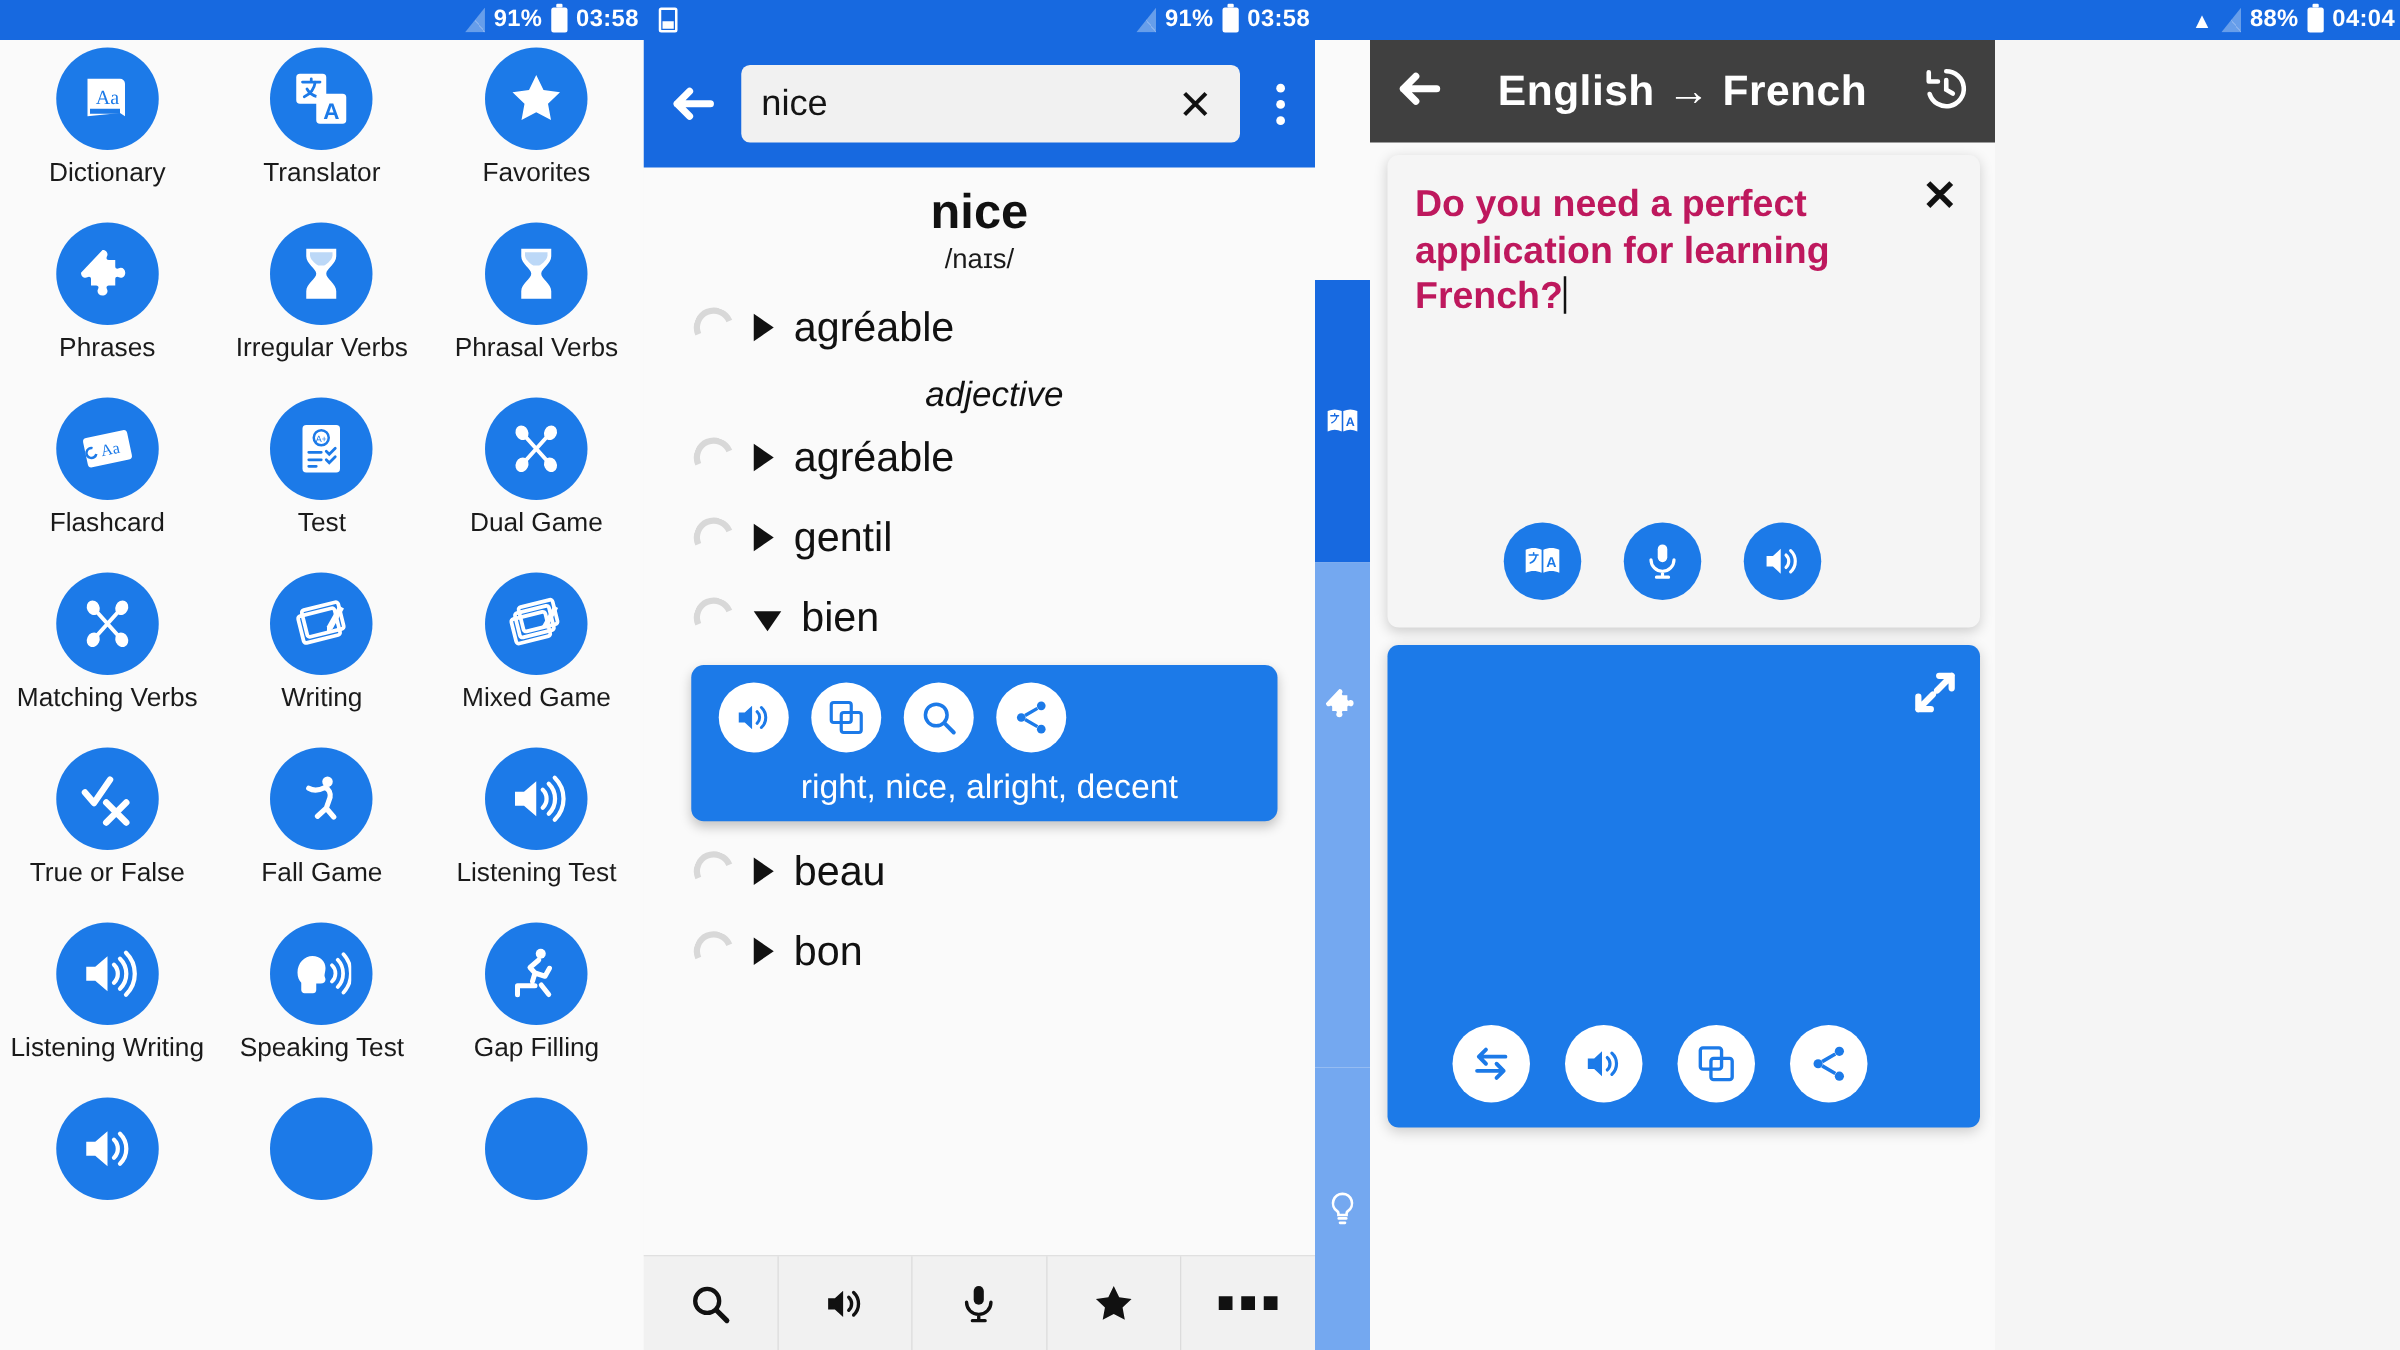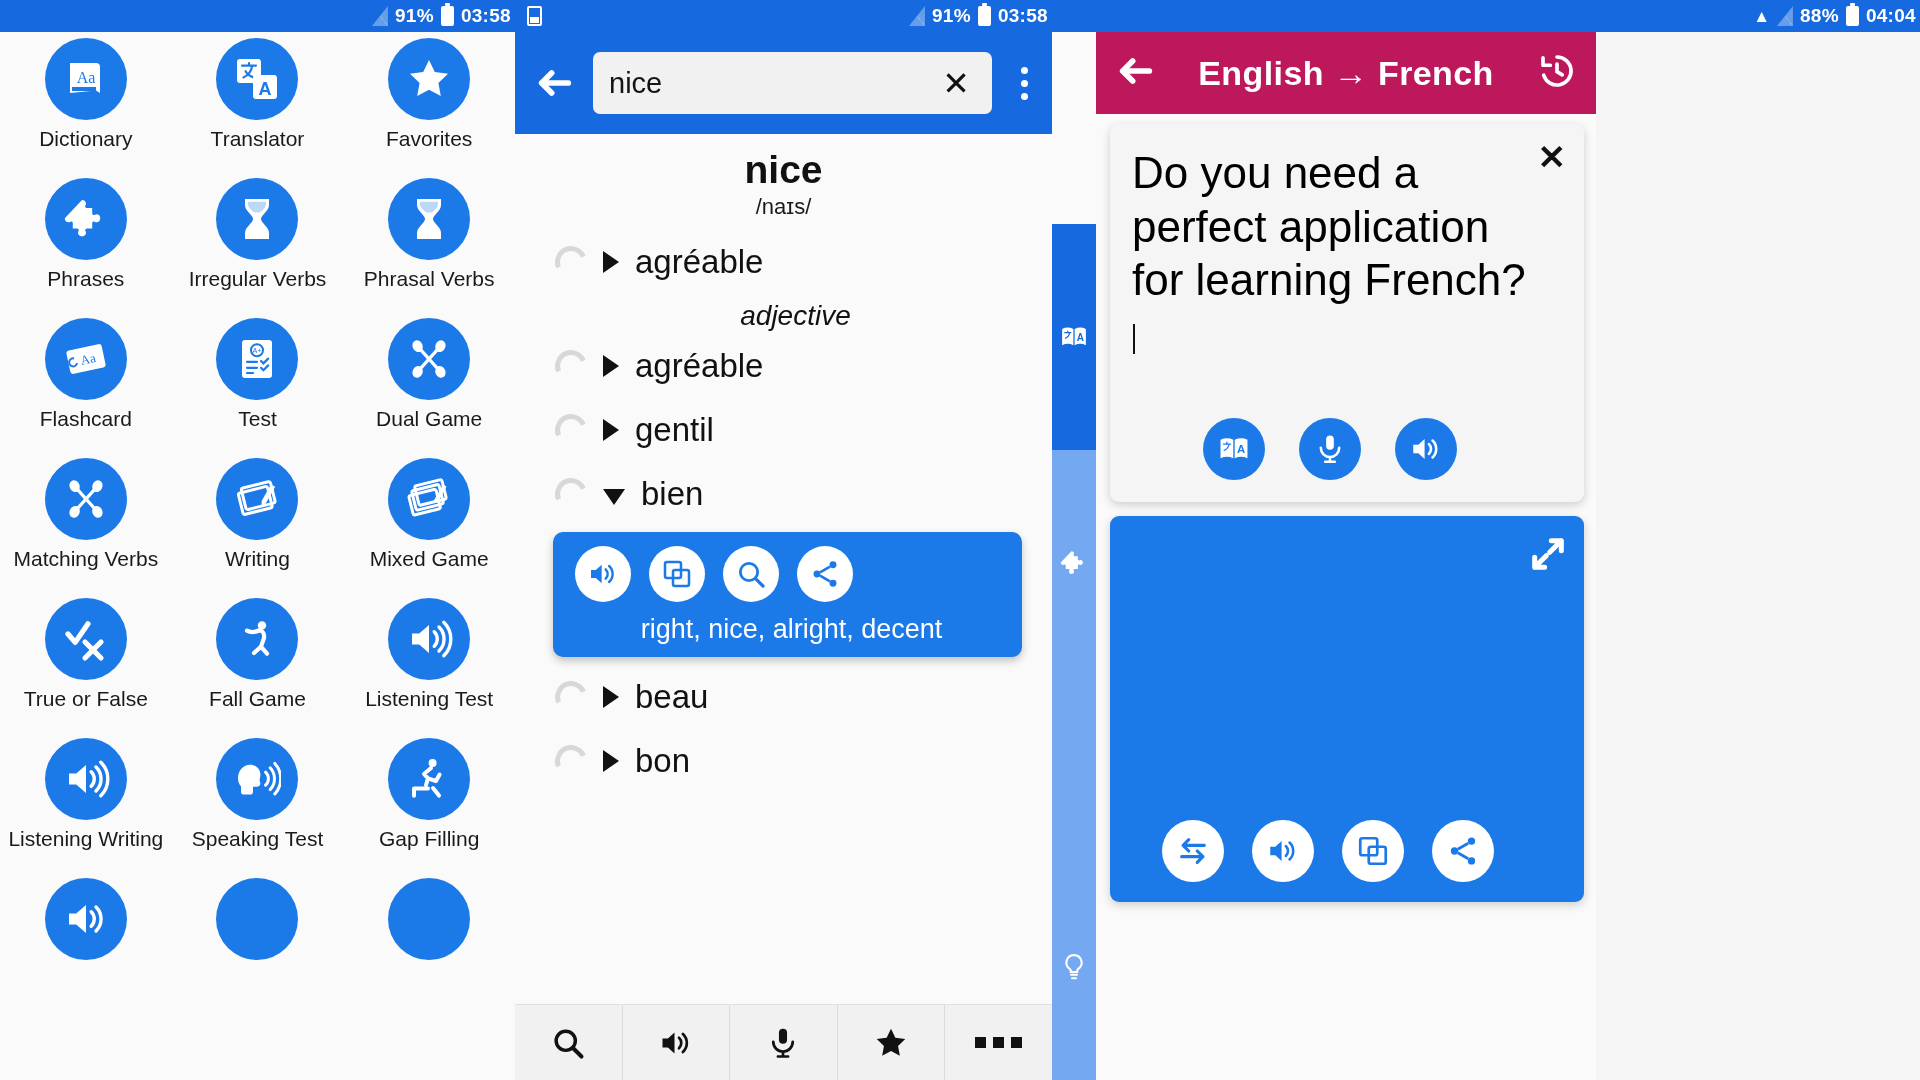--- a/index.html
+++ b/index.html
@@ -125,36 +125,36 @@
   .rail-item { height:226px; display:flex; align-items:center; justify-content:center; }
   .rail-item svg { width:30px; height:30px; fill:#fff; }
   .rail-item.active { background:#1769e0; }
   .rail-item.dim { background:#74a8f0; }
   .rail-spacer { flex:1; background:#74a8f0; }
   .rail-top-gap { height:192px; background:#fafafa; }
 
   
   .right-body { flex:1; position:relative; }
   .tr-appbar {
-    height:82px; background:#be185d; display:flex; align-items:center;
+    height:82px; background:#404040; display:flex; align-items:center;
     padding:0 18px 0 20px; gap:22px;
   }
   .tr-title { color:#fff; font-size:34px; font-weight:bold; flex:1; text-align:center; letter-spacing:.4px; }
   .tr-hist svg { width:42px; height:42px; fill:#fff; }
   .tr-back svg { width:40px; height:40px; stroke:#fff; fill:none; stroke-width:3.4; }
 
   .card {
     border-radius:9px; box-shadow:0 3px 10px rgba(0,0,0,.18);
     position:relative;
   }
   .card-src {
     margin:10px 12px 0 14px; background:#f5f5f5; min-height:378px;
     padding:22px 56px 18px 22px; display:flex; flex-direction:column;
   }
-  .src-text { font-size:44px; color:#000000; line-height:1.22; }
+  .src-text { font-size:30px; color:#be185d; line-height:1.22;font-weight:bold; }
   .src-caret { display:inline-block; width:2px; height:30px; background:#111; vertical-align:-5px; margin-left:1px; }
   .src-close { position:absolute; top:16px; right:18px; font-size:34px; font-weight:bold; color:#111; line-height:1; }
   .src-btns { margin-top:auto; display:flex; gap:34px; justify-content:center; padding-bottom:4px; }
   .rbtn { width:62px; height:62px; border-radius:50%; background:#1c7ae8; display:flex; align-items:center; justify-content:center; }
   .rbtn svg { width:34px; height:34px; fill:#fff; }
 
   .card-out {
     margin:14px 12px 0 14px; background:#1c7ae8; min-height:386px;
     padding:26px 60px 18px 22px; display:flex; flex-direction:column;
   }

